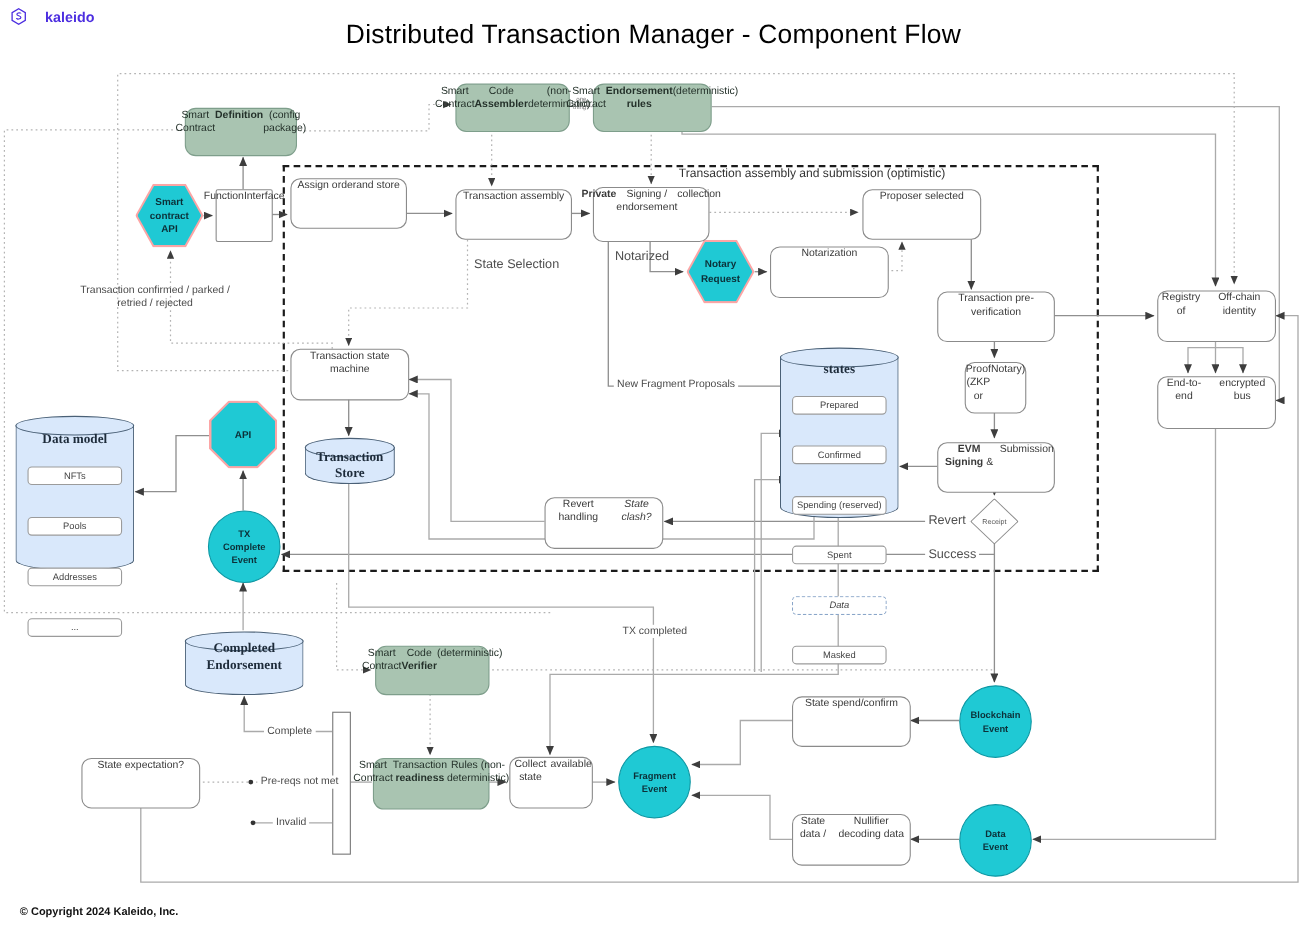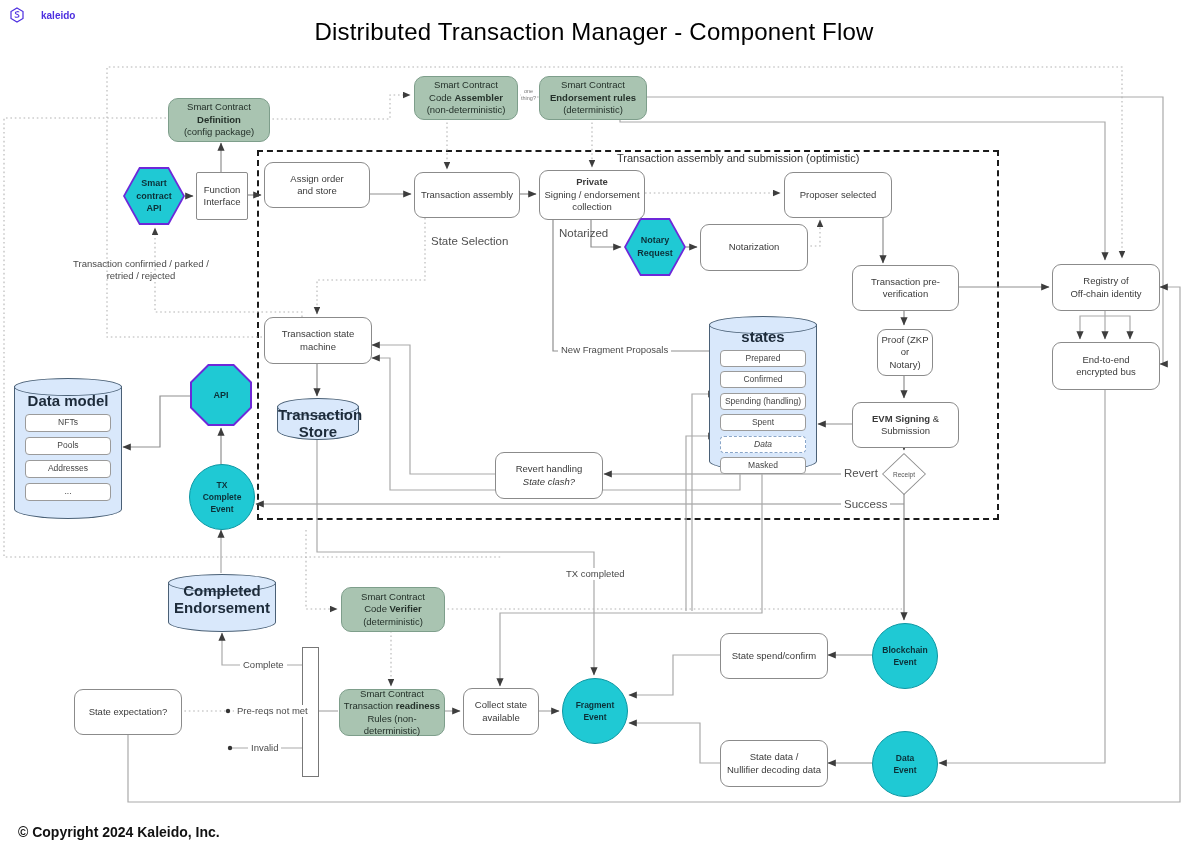--- a/index.html
+++ b/index.html
@@ -1,55 +1,55 @@
 <!DOCTYPE html>
 <html><head>
 <meta charset="utf-8">
 <style>
   html,body{margin:0;padding:0;}
   body{width:1188px;height:841px;position:relative;overflow:hidden;background:#fff;
        font-family:"Liberation Sans","DejaVu Sans",sans-serif;}
   .title{position:absolute;top:18px;left:0;width:100%;text-align:center;font-size:24px;
          color:#000000;letter-spacing:.2px;z-index:5;}
   .logo{position:absolute;top:7px;left:9px;display:flex;align-items:center;gap:4px;z-index:5;}
-  .logo span{color:#4c2ee0;font-weight:bold;font-size:10px;padding-left:12px;}
-  .copy{position:absolute;left:18px;top:824px;font-size:14px;font-weight:bold;color:#111;z-index:5;}
+  .logo span{color:#4c2ee0;font-weight:bold;font-size:13px;padding-left:12px;}
+  .copy{position:absolute;left:18px;top:824px;font-size:10px;font-weight:bold;color:#111;z-index:5;}
   svg.lines{position:absolute;left:0;top:0;z-index:2;}
   .s{stroke:#8f8f8f;stroke-width:1.2;fill:none;}
   .sl{stroke:#aaaaaa;stroke-width:1.2;fill:none;}
   .dt{stroke:#b3b3b3;stroke-width:1.1;stroke-dasharray:1.6 2.8;fill:none;}
   .dashbox{position:absolute;left:257px;top:150px;width:738px;height:366px;
            border:2.5px dashed #1b1b1b;z-index:1;}
   .box{position:absolute;background:#fff;border:1px solid #8b8b8b;border-radius:9px;
-       display:flex;flex-direction:column;justify-content:center;
+       display:flex;flex-direction:row;justify-content:center;
        text-align:center;font-size:9.5px;color:#3a3a3a;line-height:1.3;z-index:3;}
   .green{background:#a9c4b1;border:1.5px solid #7e9e8b;color:#24312a;border-radius:10px;}
   .b{font-weight:bold;}
   .it{font-style:italic;}
-  .hexa,.octa{position:absolute;z-index:3;background:#6d28d9;}
+  .hexa,.octa{position:absolute;z-index:3;background:#fca5a5;}
   .hexa{clip-path:polygon(26% 0,74% 0,100% 50%,74% 100%,26% 100%,0 50%);}
   .octa{clip-path:polygon(29% 0,71% 0,100% 29%,100% 71%,71% 100%,29% 100%,0 71%,0 29%);}
   .hexa .in,.octa .in{position:absolute;inset:2px;clip-path:inherit;background:#1fc9d4;
        display:flex;flex-direction:column;align-items:center;justify-content:center;
        font-size:9px;font-weight:bold;color:#0c3038;text-align:center;line-height:1.4;}
   .circ{position:absolute;border-radius:50%;background:#1fc9d4;border:1.5px solid #0e97a3;
        display:flex;flex-direction:column;align-items:center;justify-content:center;
        font-size:8.5px;font-weight:bold;color:#0c3038;text-align:center;line-height:1.45;z-index:3;}
   .diam{position:absolute;left:882px;top:453px;width:44px;height:42px;z-index:3;background:#8b8b8b;
         clip-path:polygon(50% 0,100% 50%,50% 100%,0 50%);}
   .diam .in{position:absolute;inset:1.2px;clip-path:inherit;background:#fff;display:flex;
         align-items:center;justify-content:center;font-size:6.5px;color:#555;}
   .cyl{position:absolute;background:#d9e8fb;border:1.3px solid #4a6076;border-top:none;
        border-radius:0 0 50% 50%/0 0 10px 10px;z-index:3;}
   .cyl .cap{position:absolute;top:-8px;left:-1.3px;right:-1.3px;height:16px;border:1.3px solid #4a6076;
        border-radius:50%;background:#d9e8fb;}
   .cyl .cont{position:relative;z-index:2;height:100%;display:flex;flex-direction:column;}
-  .cylTitle{text-align:center;font-weight:bold;font-size:15px;color:#1d2b3a;}
+  .cylTitle{text-align:center;font-weight:bold;font-size:12px;color:#1d2b3a;font-family:Liberation Serif, serif;}
   .itm{background:#fff;border:1px solid #9b9b9b;border-radius:4px;font-size:8.5px;color:#444;
-       width:84px;height:16px;line-height:15px;text-align:center;margin:0 auto;}
+       width:84px;height:16px;line-height:15px;text-align:center;margin:12px auto;}
   .itm.dsh{border:1.2px dashed #8aa6c9;font-style:italic;}
   .vbar{position:absolute;left:302px;top:647px;width:15px;height:128px;background:#fff;
         border:1px solid #777;z-index:3;}
   .elabel{position:absolute;font-size:9.5px;color:#4a4a4a;z-index:4;background:#fff;
         padding:0 3px;text-align:center;line-height:1.3;}
   .big{font-size:11.5px;color:#4f4f4f;}
   .tiny{font-size:5.5px;color:#777;line-height:1.2;padding:0 1px;}
   .boxlabel{position:absolute;left:617px;top:152px;font-size:11px;color:#333;z-index:4;}
 </style>
 </head>
@@ -296,21 +296,21 @@
     <div class="cylTitle">Completed</div>
     <div class="cylTitle">Endorsement</div>
   </div>
 </div>
 <div class="cyl" style="left:709px;top:324px;width:106px;height:146px">
   <div class="cap"></div>
   <div class="cont" style="padding-top:4px;gap:4.5px">
     <div class="cylTitle">states</div>
     <div class="itm">Prepared</div>
     <div class="itm">Confirmed</div>
-    <div class="itm">Spending (handling)</div>
+    <div class="itm">Spending (reserved)</div>
     <div class="itm">Spent</div>
     <div class="itm dsh">Data</div>
     <div class="itm">Masked</div>
   </div>
 </div>
 
 <div class="elabel big" style="left:428px;top:234px;background:transparent">State Selection</div>
 <div class="elabel big" style="left:556px;top:226px;background:transparent">Notarized</div>
 <div class="elabel" style="left:558px;top:344px">New Fragment Proposals</div>
 <div class="elabel" style="left:68px;top:258px;width:140px;background:transparent">

